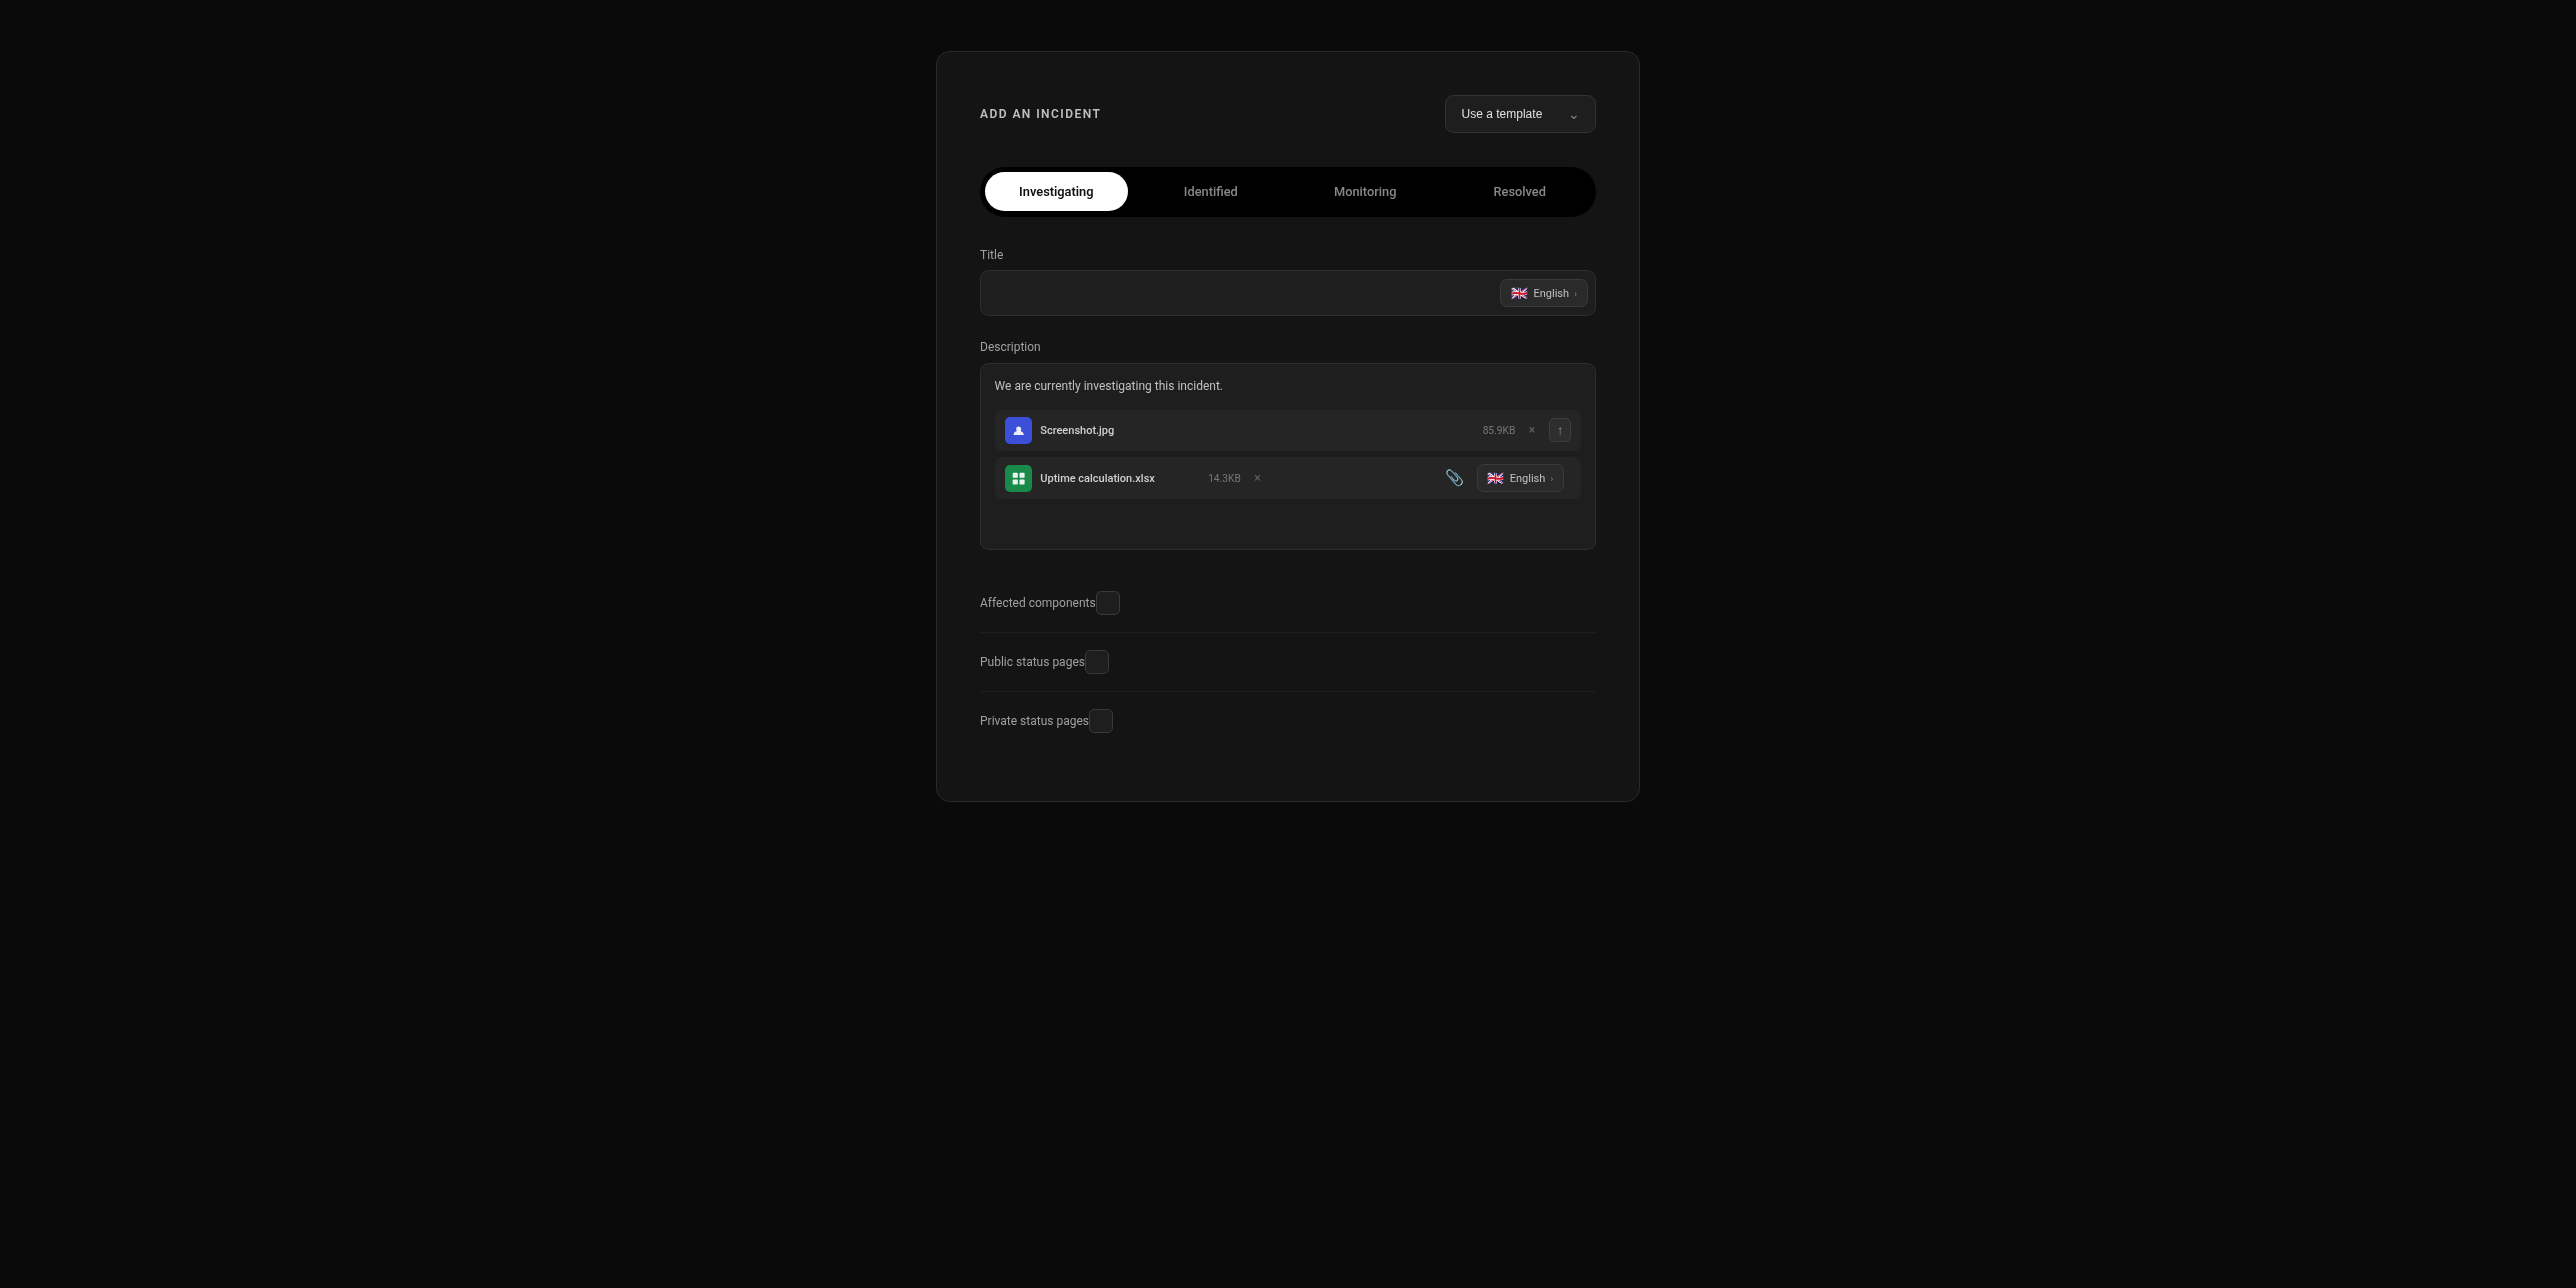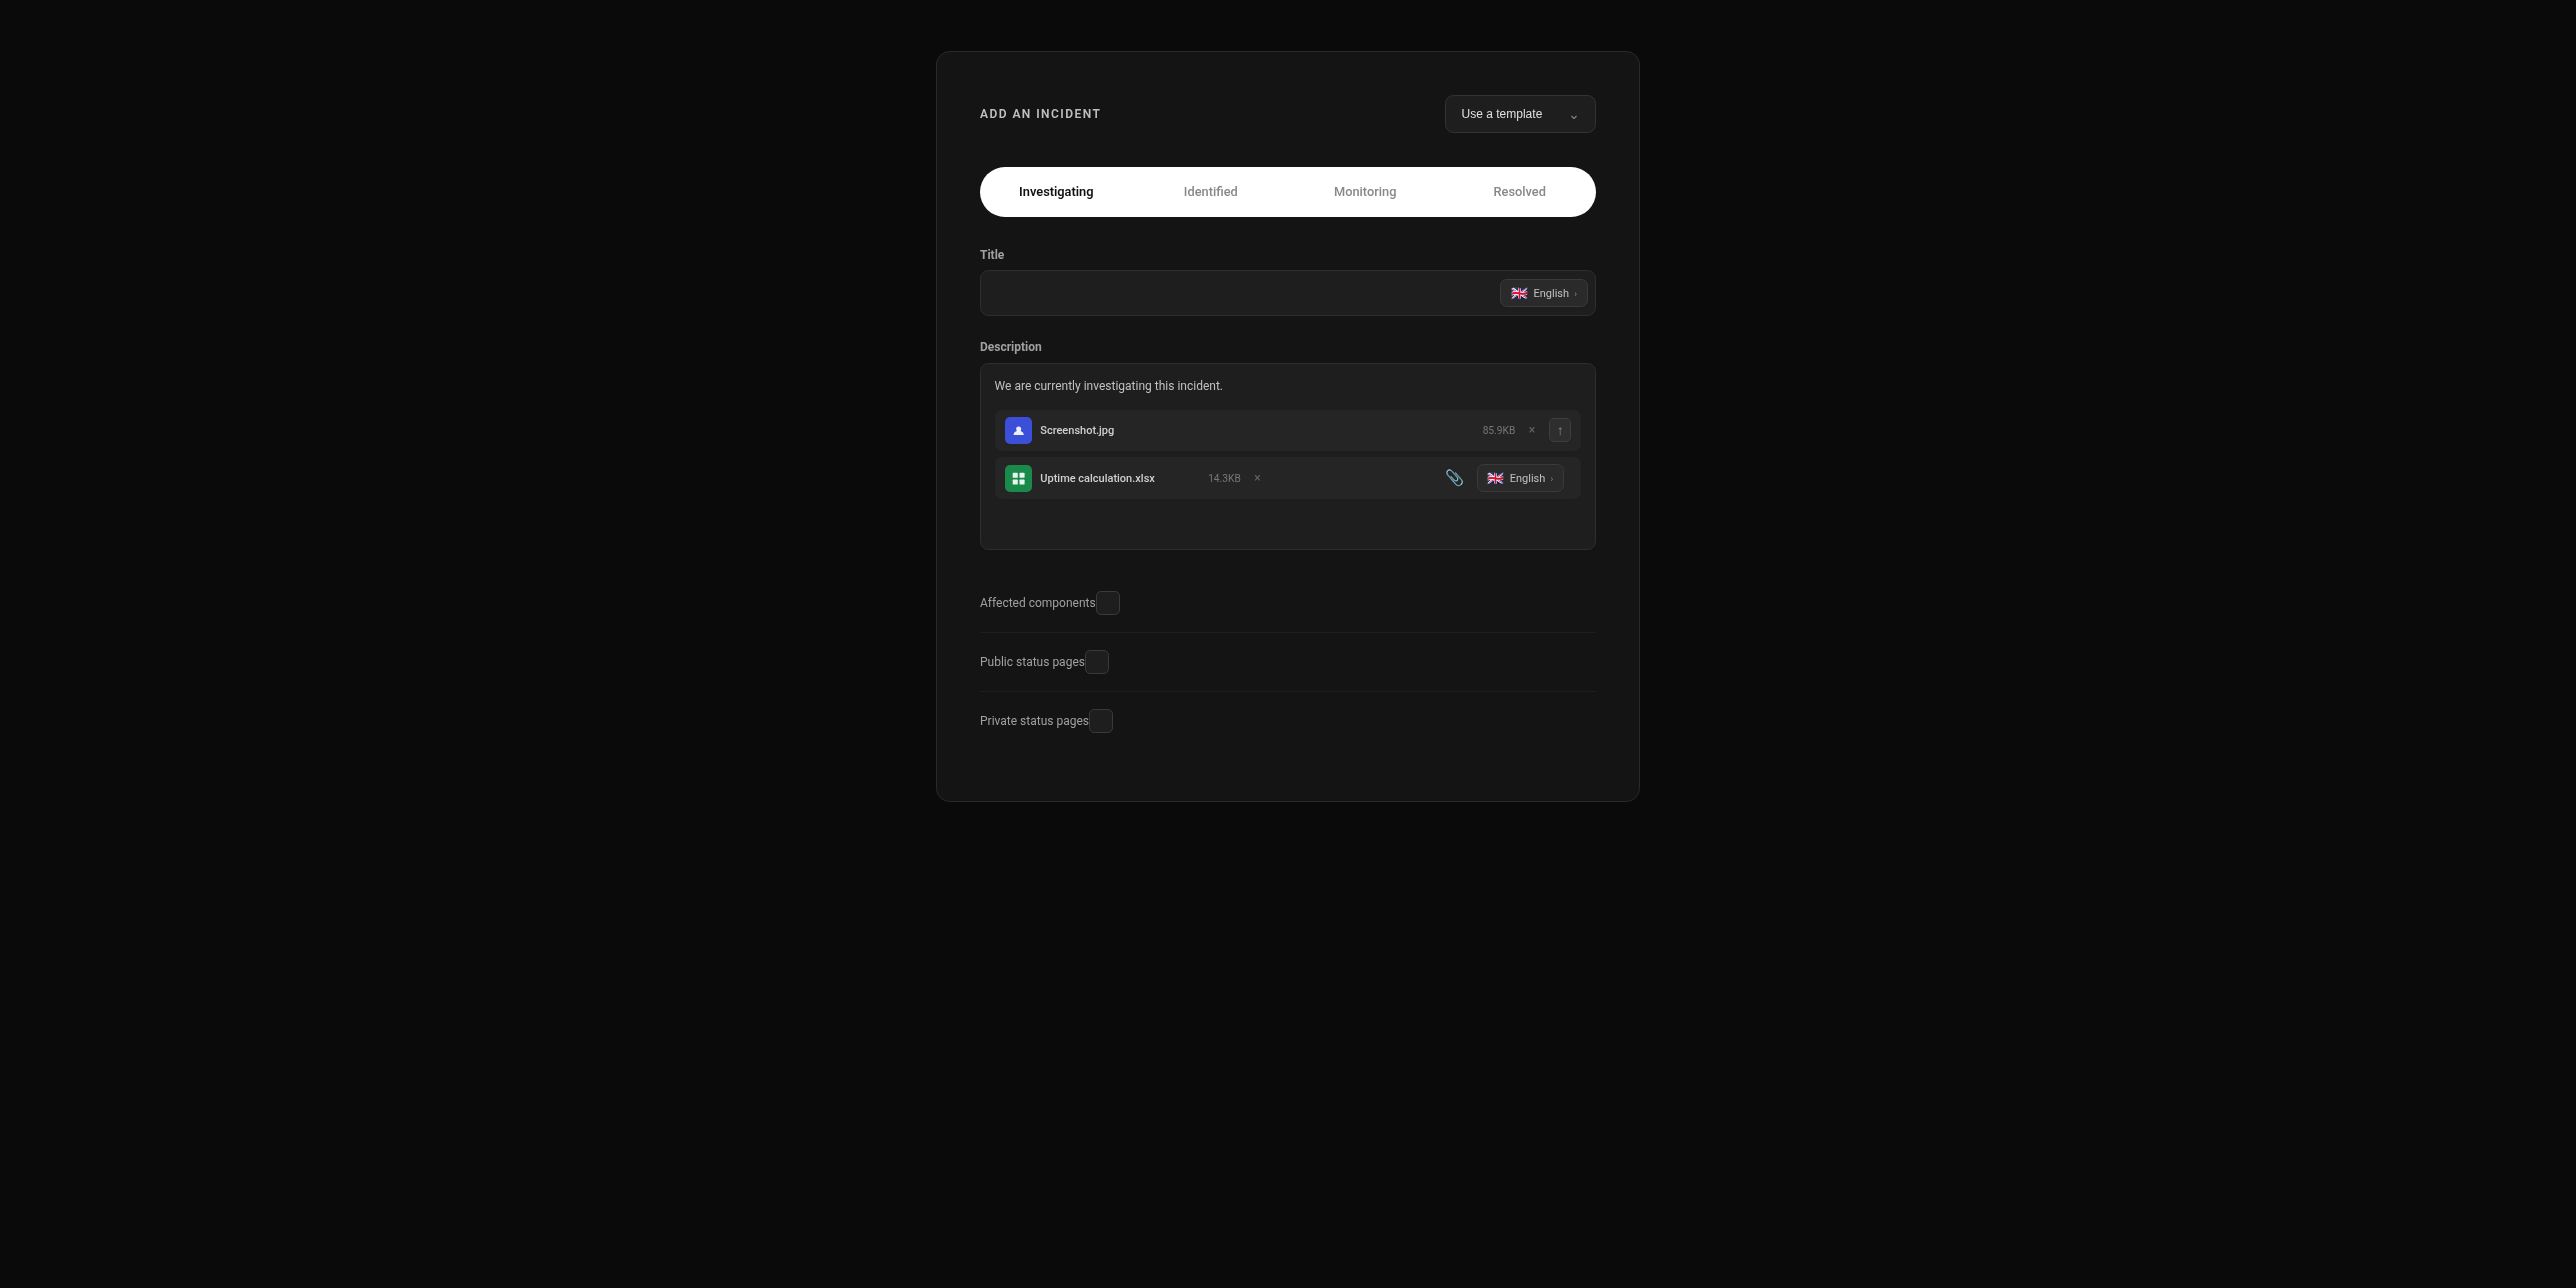--- a/index.html
+++ b/index.html
@@ -64,21 +64,21 @@
 
     .template-dropdown .chevron-icon {
       color: #888;
       font-size: 13.6px;
     }
 
     
     .status-tabs {
       display: flex;
       align-items: flex-start;
-      background-color: #ffffff;
+      background-color: #000000;
       border-radius: 43px;
       padding: 5.1px;
       margin-bottom: 31px;
       gap: 12px;
     }
 
     .status-tab {
       flex: 1;
       text-align: center;
       padding: 12px 20.4px;
@@ -98,21 +98,21 @@
 
     
     .form-section {
       margin-bottom: 24px;
     }
 
     .form-label {
       font-size: 12px;
       color: #a0a0a0;
       margin-bottom: 8.5px;
-      font-weight: 700;
+      font-weight: 400;
     }
 
     .title-field-wrapper {
       position: relative;
       background-color: #1e1e1e;
       border: 0.9px solid #2e2e2e;
       border-radius: 8.5px;
       display: flex;
       align-items: center;
     }

